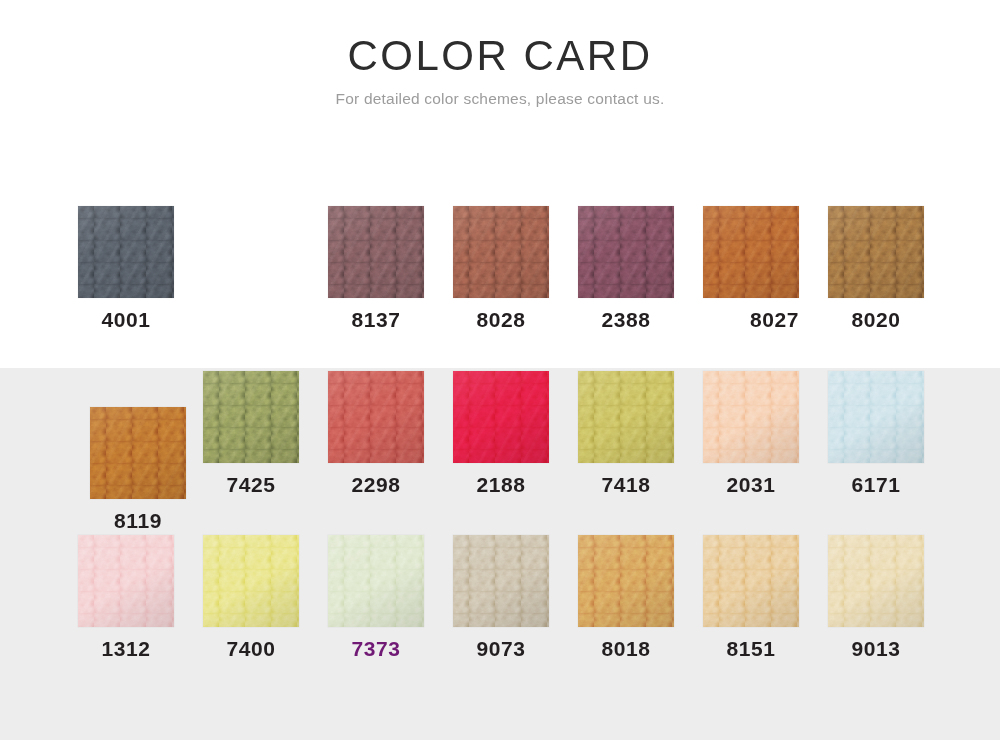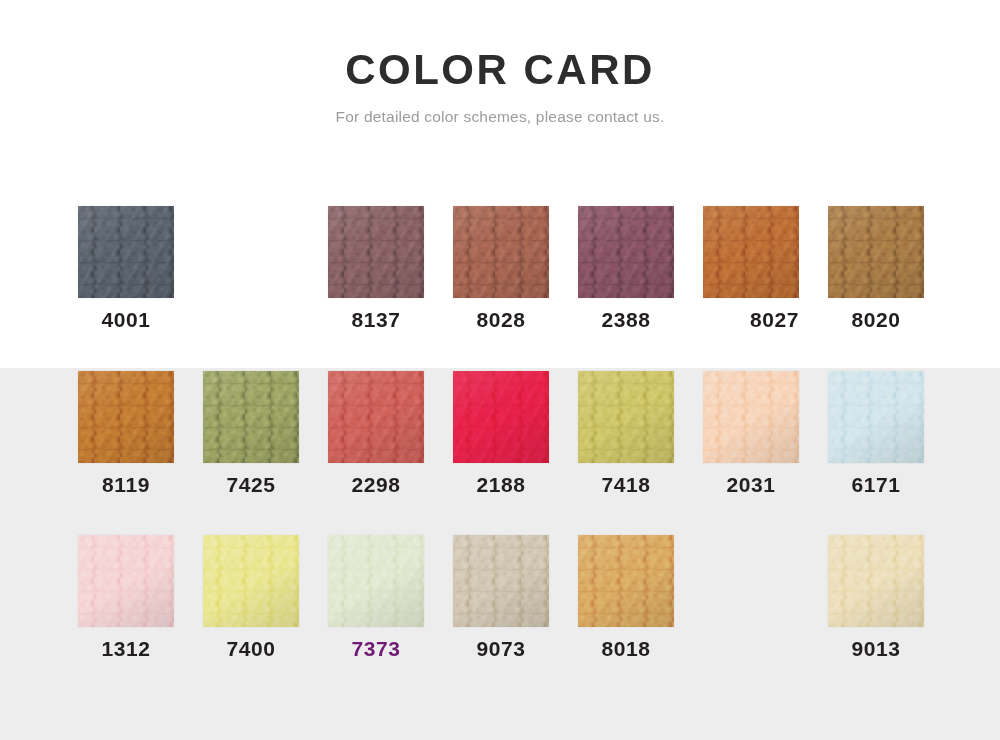--- a/index.html
+++ b/index.html
@@ -16,25 +16,25 @@
   
   .band{
     position:absolute;left:0;right:0;
     background:#ededed;
   }
 
   
   .header{position:absolute;left:0;right:0;top:32px;text-align:center;z-index:3;}
   .title{
     font-size:42px;
-    font-weight:700;
+    font-weight:400;
     letter-spacing:2.5px;
     color:#2d2d2d;
     line-height:1.05;
-    margin:16px;
+    margin:2px;
     font-family:"Liberation Sans","DejaVu Sans",sans-serif;
   }
   .subtitle{
     margin:12px 0 0 0;
     font-size:15.5px;
     font-weight:400;
     color:#9c9c9c;
     letter-spacing:.2px;
   }
 
@@ -171,21 +171,21 @@
         <div class="cell" style="left: 750px;">
           <div class="swatch" title="8020" style="width: 96px; height: 92px; background-color: rgb(141, 100, 57);">
             <div class="tex"></div>
             <div class="tex2"></div>
             <div class="shade"></div>
           </div>
           <span class="label" style="color: rgb(35, 31, 32);">8020</span>
         </div>
       </div>
       <div class="row" style="top: 371px; left: 78px;">
-        <div class="cell" style="left: 0px;">
+        <div class="cell" style="left: 12px; margin-top: 36px;">
           <div class="swatch" title="8119" style="width: 96px; height: 92px; background-color: rgb(176, 100, 41);">
             <div class="tex"></div>
             <div class="tex2"></div>
             <div class="shade"></div>
           </div>
           <span class="label" style="color: rgb(35, 31, 32);">8119</span>
         </div>
         <div class="cell" style="left: 125px;">
           <div class="swatch" title="7425" style="width: 96px; height: 92px; background-color: rgb(126, 135, 81);">
             <div class="tex"></div>
@@ -269,20 +269,28 @@
           <span class="label" style="color: rgb(35, 31, 32);">9073</span>
         </div>
         <div class="cell" style="left: 500px;">
           <div class="swatch" title="8018" style="width: 96px; height: 92px; background-color: rgb(207, 145, 80);">
             <div class="tex"></div>
             <div class="tex2"></div>
             <div class="shade"></div>
           </div>
           <span class="label" style="color: rgb(35, 31, 32);">8018</span>
         </div>
+        <div class="cell" style="left: 625px;">
+          <div class="swatch" title="8151" style="width: 96px; height: 92px; background-color: rgb(229, 194, 136);">
+            <div class="tex"></div>
+            <div class="tex2"></div>
+            <div class="shade"></div>
+          </div>
+          <span class="label" style="color: rgb(35, 31, 32);">8151</span>
+        </div>
         <div class="cell" style="left: 750px;">
           <div class="swatch" title="9013" style="width: 96px; height: 92px; background-color: rgb(232, 214, 167);">
             <div class="tex"></div>
             <div class="tex2"></div>
             <div class="shade"></div>
           </div>
           <span class="label" style="color: rgb(35, 31, 32);">9013</span>
         </div>
       </div>
     </div>

